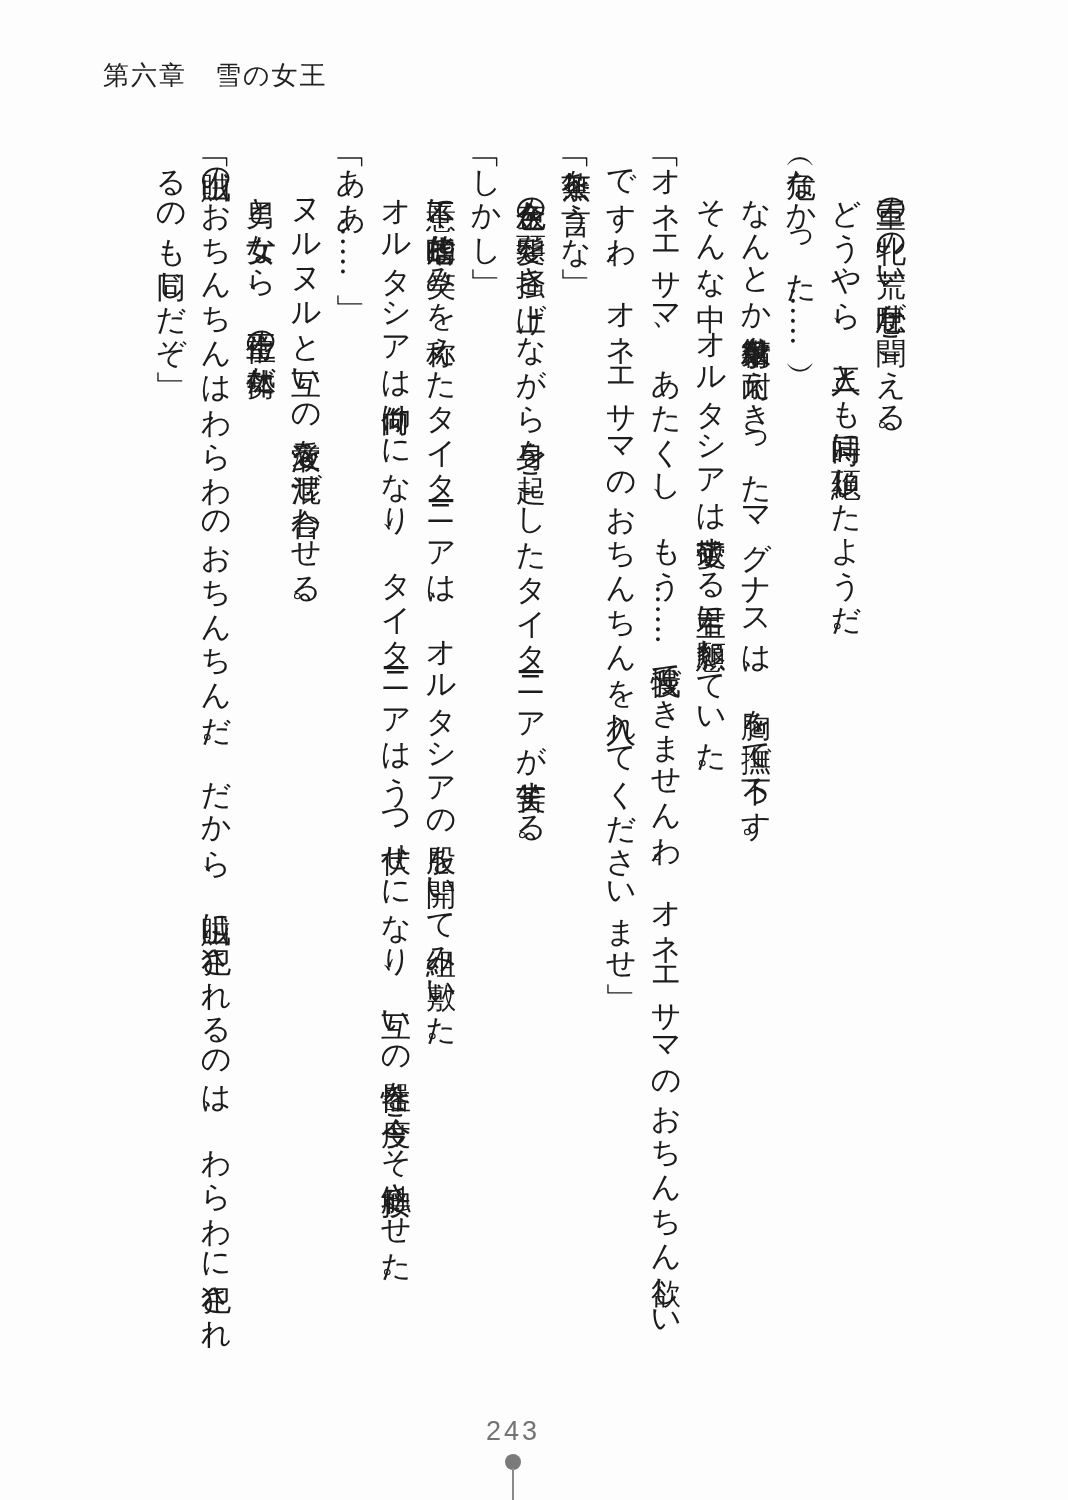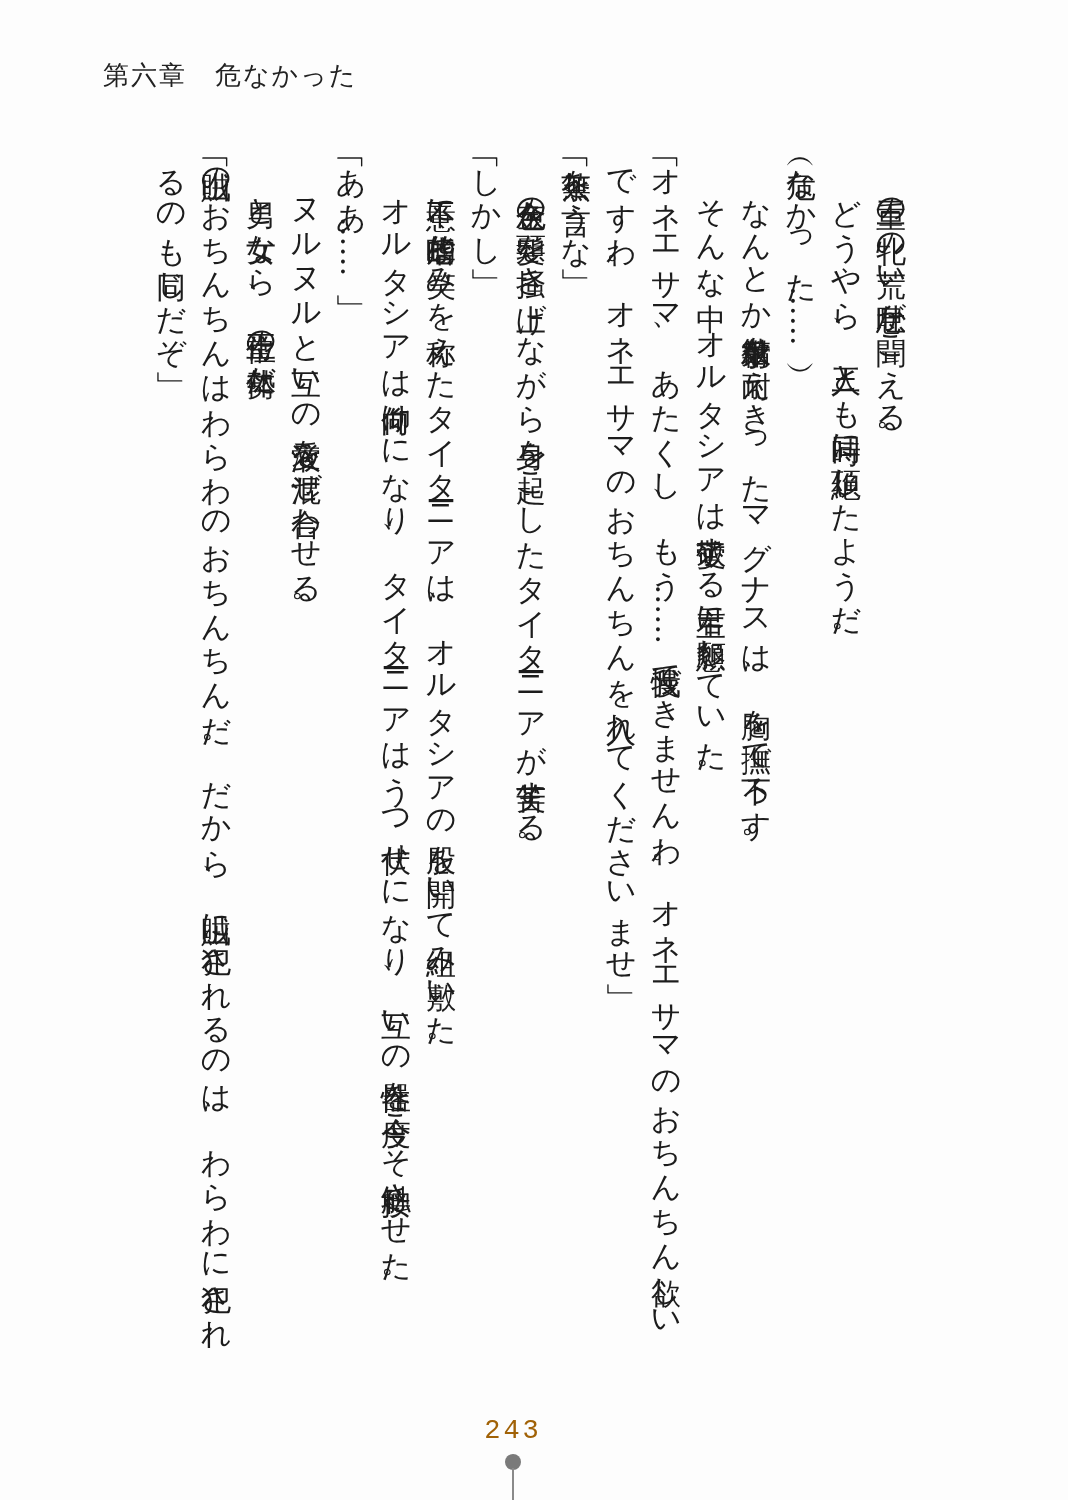--- a/index.html
+++ b/index.html
@@ -48,24 +48,24 @@
   .body-text p.indent {
     text-indent: 1em;           
   }
   
   .folio {
     position: absolute;
     left: 0;
     top: 1416px;
     width: 1026px;
     text-align: center;
-    font-family: Liberation Mono, monospace;
+    font-family: Liberation Sans, sans-serif;
     font-size: 27px;
     letter-spacing: 3px;
-    color: #a16207;
+    color: #737373;
   }
   
   .ornament-dot {
     position: absolute;
     left: 505px;
     top: 1454px;
     width: 16px;
     height: 16px;
     border-radius: 50%;
     background: #7a7a7a;
@@ -77,21 +77,21 @@
     width: 2px;
     height: 32px;
     background: #8a8a8a;
   }
 </style>
 </head>
 <body>
 
 <div class="page">
 
-  <div class="running-head">第六章　危なかった</div>
+  <div class="running-head">第六章　雪の女王</div>
 
   <div class="body-text">
       <p class="indent">三重の牝の荒い吐息が聞こえる。</p>
       <p class="indent">どうやら、三人とも同時に絶頂したようだ。</p>
       <p>（危なかった……）</p>
       <p class="indent">なんとか射精欲求を耐えきったマグナスは、胸を撫で下ろす。</p>
       <p class="indent">そんな中、オルタシアは敬愛する主君に懇願していた。</p>
       <p>「オネエサマ、あたくし、もう……我慢できませんわ。オネエサマのおちんちん欲しいですわ。オネエサマのおちんちんを入れてくださいませ」</p>
       <p>「無茶を言うな」</p>
       <p class="indent">灰金色の頭髪を掻き上げながら身を起こしたタイターニアが苦笑する。</p>

